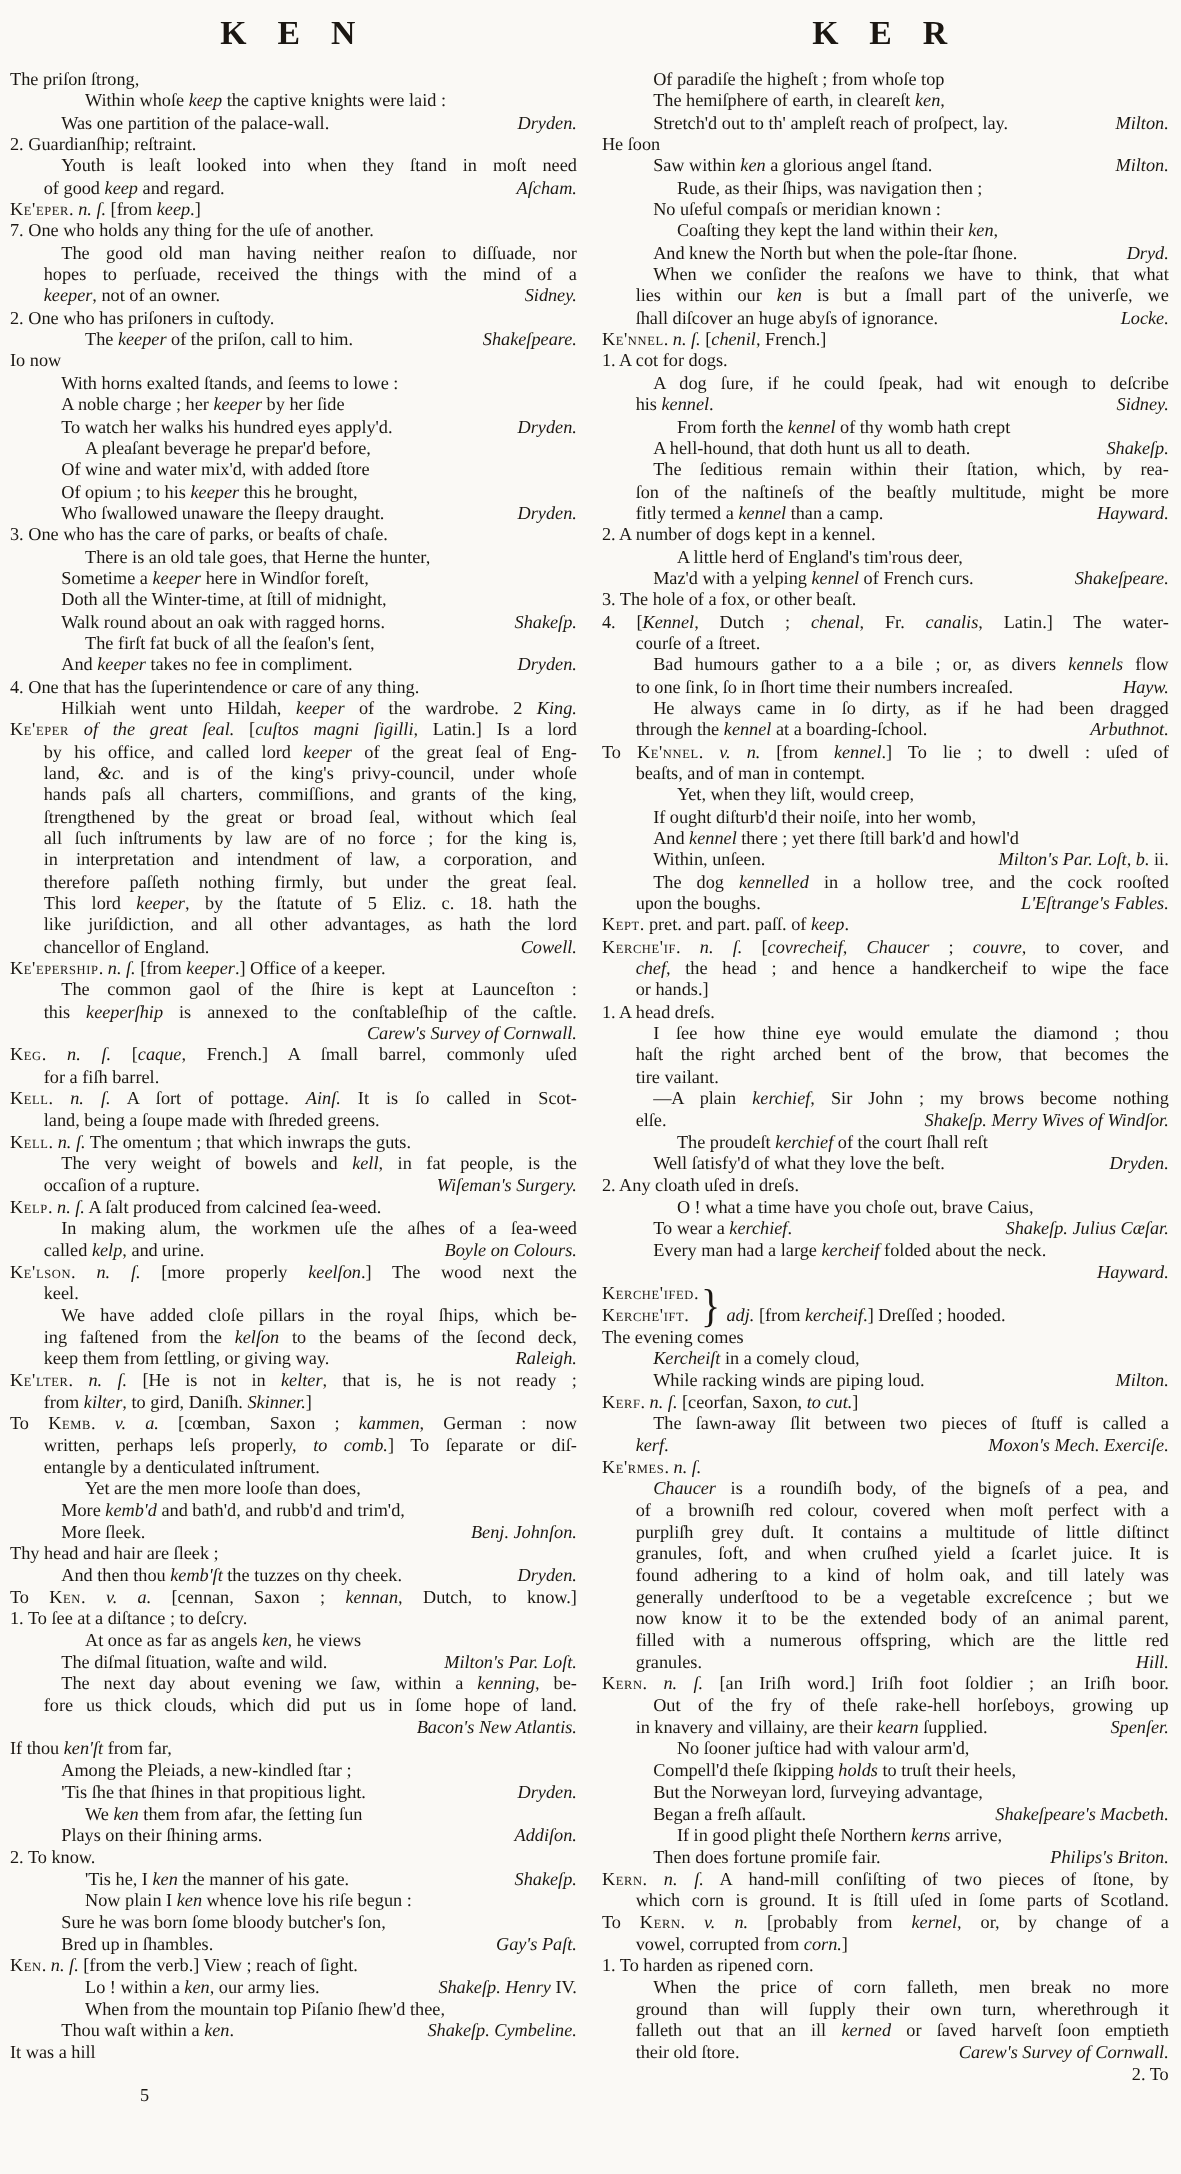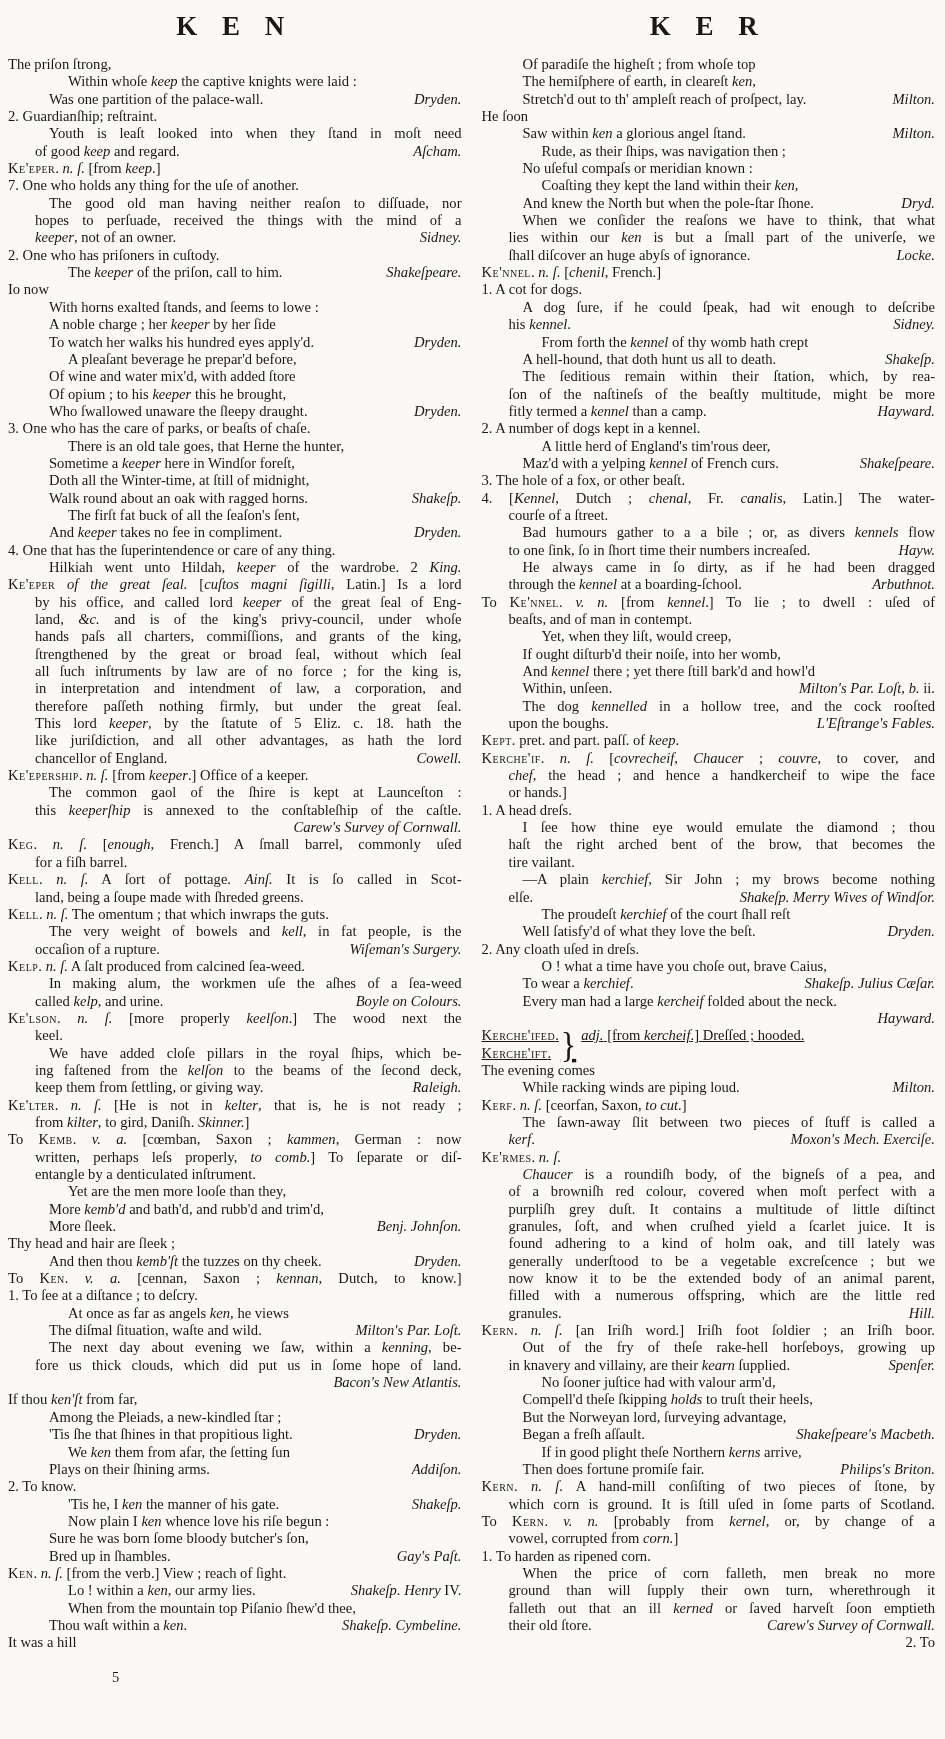--- a/index.html
+++ b/index.html
@@ -24,21 +24,21 @@
   .i-1{padding-left:27px;}
   .i-2{padding-left:41px;}
   .i-3{padding-left:60px;}
   .i-4{padding-left:104px;}
   .a-c{}
   .a-r{text-align:right;}
   .full{text-align:justify;text-align-last:justify;}
   .sp{margin-top:17px;}
   .src{float:right;padding-left:8px;}
   .sc{font-variant:small-caps;letter-spacing:0.5px;}
-  .brace-row{display:flex;align-items:flex-start;text-decoration:underline;}
+  .brace-row{display:flex;align-items:flex-end;}
   .brace-glyph{font-size:32px;line-height:34.7px;margin:0 5px 0 2px;transform:scaleY(1.15);font-weight:400;}
   .brace-right{flex:1;}
 </style>
 </head>
 <body>
 
 <div class="page">
   <div class="cols">
     <div class="col" id="col-left">
       <div class="head">K E N</div>
@@ -80,41 +80,41 @@
         <div class="ln i-1 full">all ſuch inſtruments by law are of no force ; for the king is,</div>
         <div class="ln i-1 full">in interpretation and intendment of law, a corporation, and</div>
         <div class="ln i-1 full">therefore paſſeth nothing firmly, but under the great ſeal.</div>
         <div class="ln i-1 full">This lord <i>keeper</i>, by the ſtatute of 5 Eliz. c. 18. hath the</div>
         <div class="ln i-1 full">like juriſdiction, and all other advantages, as hath the lord</div>
         <div class="ln i-1"><span class="src"><i>Cowell.</i></span>chancellor of England.</div>
         <div class="ln"><span class="sc">Ke'epership</span>. <i>n. ſ.</i> [from <i>keeper</i>.] Office of a keeper.</div>
         <div class="ln i-2 full">The common gaol of the ſhire is kept at Launceſton :</div>
         <div class="ln i-1 full">this <i>keeperſhip</i> is annexed to the conſtableſhip of the caſtle.</div>
         <div class="ln a-r"><i>Carew's Survey of Cornwall.</i></div>
-        <div class="ln full"><span class="sc">Keg</span>. <i>n. ſ.</i> [<i>enough</i>, French.] A ſmall barrel, commonly uſed</div>
+        <div class="ln full"><span class="sc">Keg</span>. <i>n. ſ.</i> [<i>caque</i>, French.] A ſmall barrel, commonly uſed</div>
         <div class="ln i-1">for a fiſh barrel.</div>
         <div class="ln full"><span class="sc">Kell</span>. <i>n. ſ.</i> A ſort of pottage. <i>Ainſ.</i> It is ſo called in Scot-</div>
         <div class="ln i-1">land, being a ſoupe made with ſhreded greens.</div>
         <div class="ln"><span class="sc">Kell</span>. <i>n. ſ.</i> The omentum ; that which inwraps the guts.</div>
         <div class="ln i-2 full">The very weight of bowels and <i>kell</i>, in fat people, is the</div>
         <div class="ln i-1"><span class="src"><i>Wiſeman's Surgery.</i></span>occaſion of a rupture.</div>
         <div class="ln"><span class="sc">Kelp</span>. <i>n. ſ.</i> A ſalt produced from calcined ſea-weed.</div>
         <div class="ln i-2 full">In making alum, the workmen uſe the aſhes of a ſea-weed</div>
         <div class="ln i-1"><span class="src"><i>Boyle on Colours.</i></span>called <i>kelp</i>, and urine.</div>
         <div class="ln full"><span class="sc">Ke'lson</span>. <i>n. ſ.</i> [more properly <i>keelſon</i>.] The wood next the</div>
         <div class="ln i-1">keel.</div>
         <div class="ln i-2 full">We have added cloſe pillars in the royal ſhips, which be-</div>
         <div class="ln i-1 full">ing faſtened from the <i>kelſon</i> to the beams of the ſecond deck,</div>
         <div class="ln i-1"><span class="src"><i>Raleigh.</i></span>keep them from ſettling, or giving way.</div>
         <div class="ln full"><span class="sc">Ke'lter</span>. <i>n. ſ.</i> [He is not in <i>kelter</i>, that is, he is not ready ;</div>
         <div class="ln i-1">from <i>kilter</i>, to gird, Daniſh. <i>Skinner.</i>]</div>
         <div class="ln full">To <span class="sc">Kemb</span>. <i>v. a.</i> [cœmban, Saxon ; <i>kammen</i>, German : now</div>
         <div class="ln i-1 full">written, perhaps leſs properly, <i>to comb.</i>] To ſeparate or diſ-</div>
         <div class="ln i-1">entangle by a denticulated inſtrument.</div>
-        <div class="ln i-3">Yet are the men more looſe than they,</div>
+        <div class="ln i-3">Yet are the men more looſe than does,</div>
         <div class="ln i-2">More <i>kemb'd</i> and bath'd, and rubb'd and trim'd,</div>
         <div class="ln i-2"><span class="src"><i>Benj. Johnſon.</i></span>More ſleek.</div>
         <div class="ln a-c">Thy head and hair are ſleek ;</div>
         <div class="ln i-2"><span class="src"><i>Dryden.</i></span>And then thou <i>kemb'ſt</i> the tuzzes on thy cheek.</div>
         <div class="ln full">To <span class="sc">Ken</span>. <i>v. a.</i> [cennan, Saxon ; <i>kennan</i>, Dutch, to know.]</div>
         <div class="ln">1. To ſee at a diſtance ; to deſcry.</div>
         <div class="ln i-3">At once as far as angels <i>ken</i>, he views</div>
         <div class="ln i-2"><span class="src"><i>Milton's Par. Loſt.</i></span>The diſmal ſituation, waſte and wild.</div>
         <div class="ln i-2 full">The next day about evening we ſaw, within a <i>kenning</i>, be-</div>
         <div class="ln i-1 full">fore us thick clouds, which did put us in ſome hope of land.</div>
@@ -196,20 +196,21 @@
         <div class="ln a-r"><i>Hayward.</i></div>
         <div class="ln brace-row">
           <div>
             <div><span class="sc">Kerche'ifed</span>.</div>
             <div><span class="sc">Kerche'ift</span>.</div>
           </div>
           <div class="brace-glyph">}</div>
           <div class="brace-right"><i>adj.</i> [from <i>kercheif</i>.] Dreſſed ; hooded.</div>
         </div>
         <div class="ln a-c">The evening comes</div>
+        <div class="ln i-2"><i>Kercheiſt</i> in a comely cloud,</div>
         <div class="ln i-2"><span class="src"><i>Milton.</i></span>While racking winds are piping loud.</div>
         <div class="ln"><span class="sc">Kerf</span>. <i>n. ſ.</i> [ceorfan, Saxon, <i>to cut.</i>]</div>
         <div class="ln i-2 full">The ſawn-away ſlit between two pieces of ſtuff is called a</div>
         <div class="ln i-1"><span class="src"><i>Moxon's Mech. Exerciſe.</i></span><i>kerf</i>.</div>
         <div class="ln"><span class="sc">Ke'rmes</span>. <i>n. ſ.</i></div>
         <div class="ln i-2 full"><i>Chaucer</i> is a roundiſh body, of the bigneſs of a pea, and</div>
         <div class="ln i-1 full">of a browniſh red colour, covered when moſt perfect with a</div>
         <div class="ln i-1 full">purpliſh grey duſt.  It contains a multitude of little diſtinct</div>
         <div class="ln i-1 full">granules, ſoft, and when cruſhed yield a ſcarlet juice.  It is</div>
         <div class="ln i-1 full">found adhering to a kind of holm oak, and till lately was</div>

